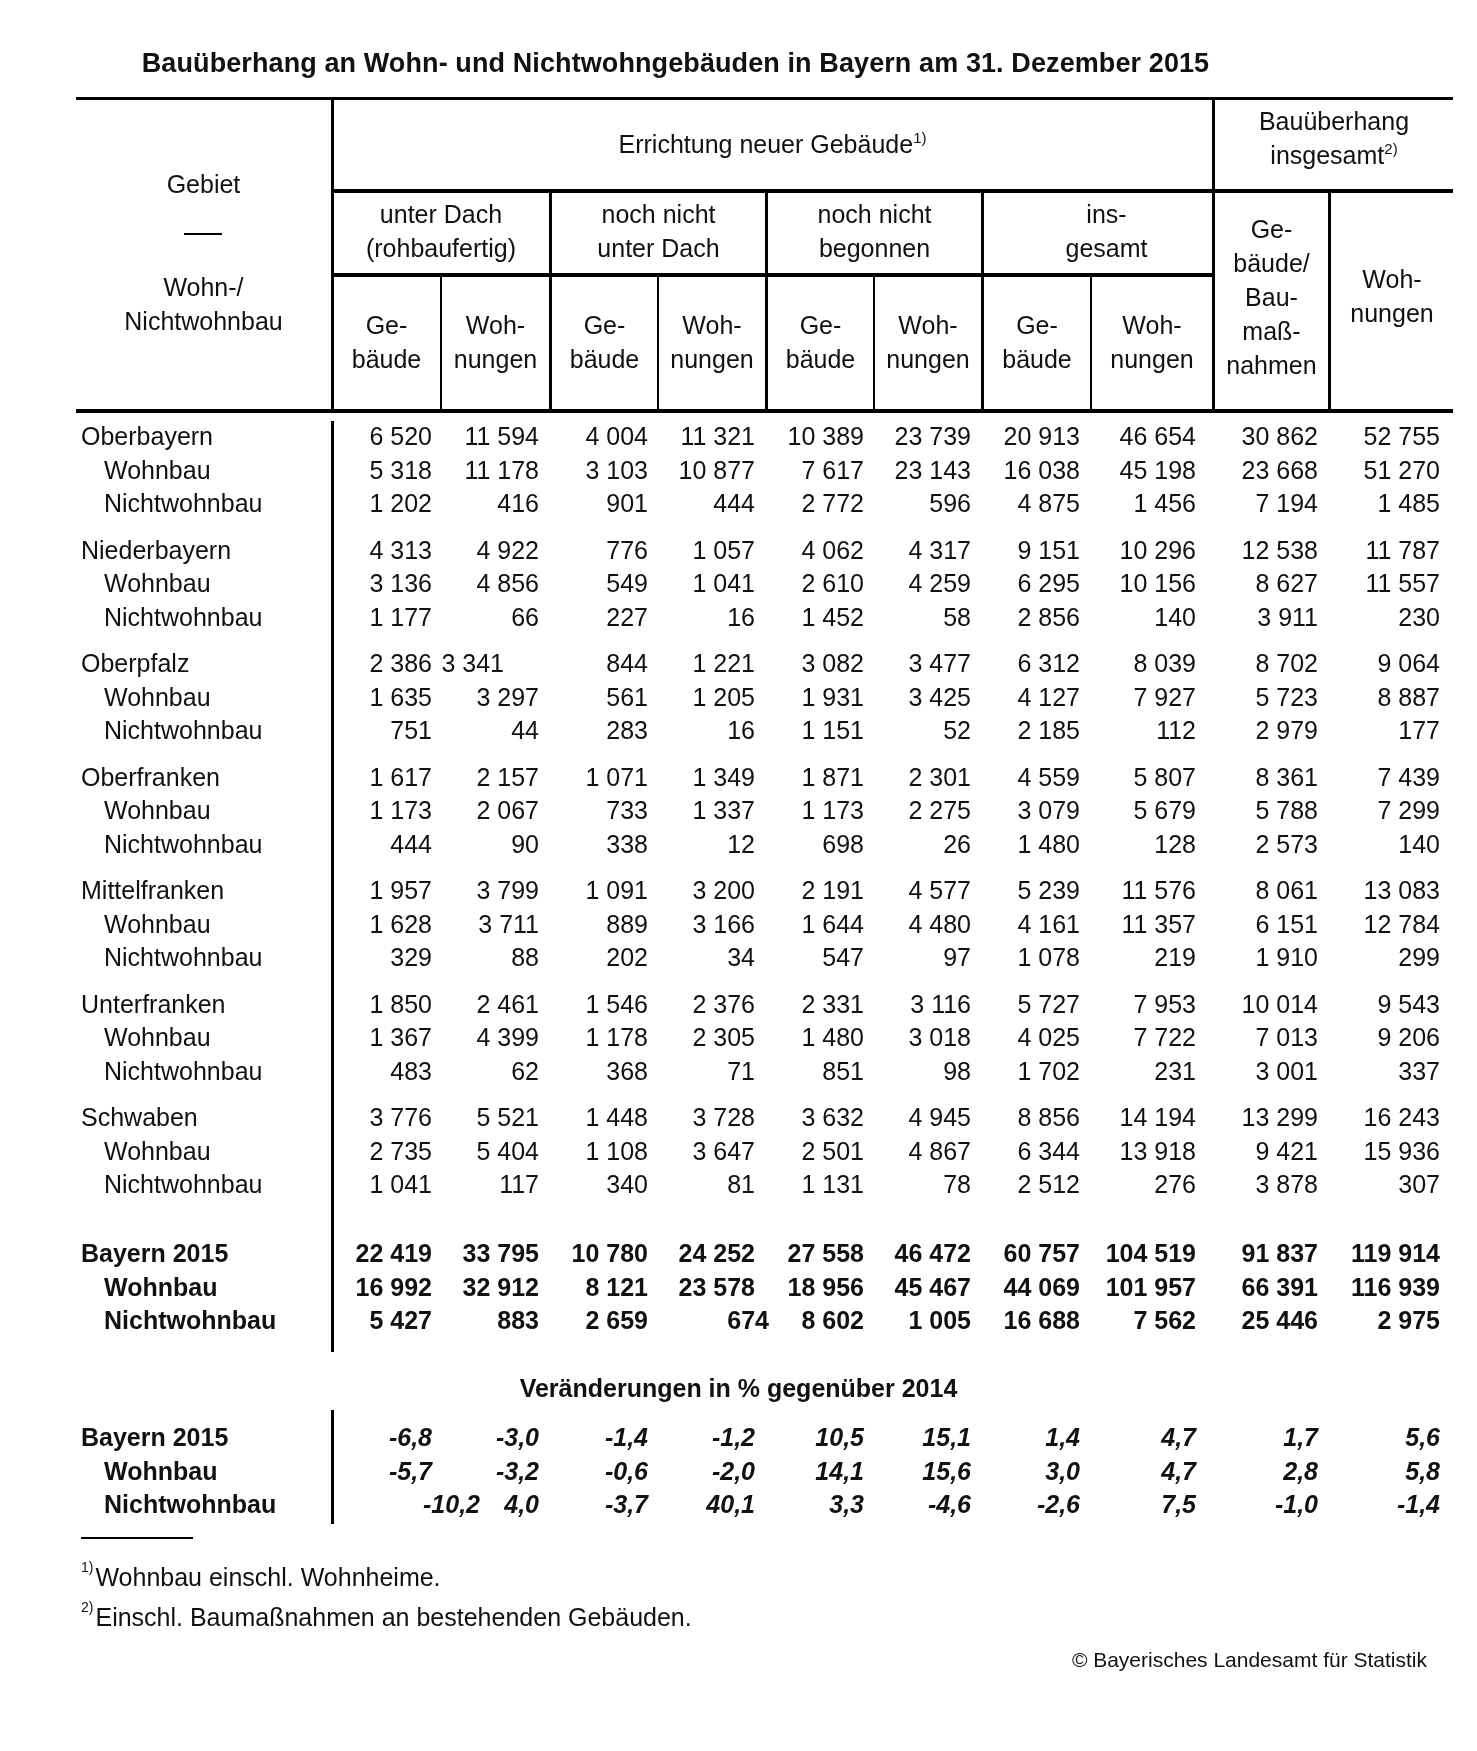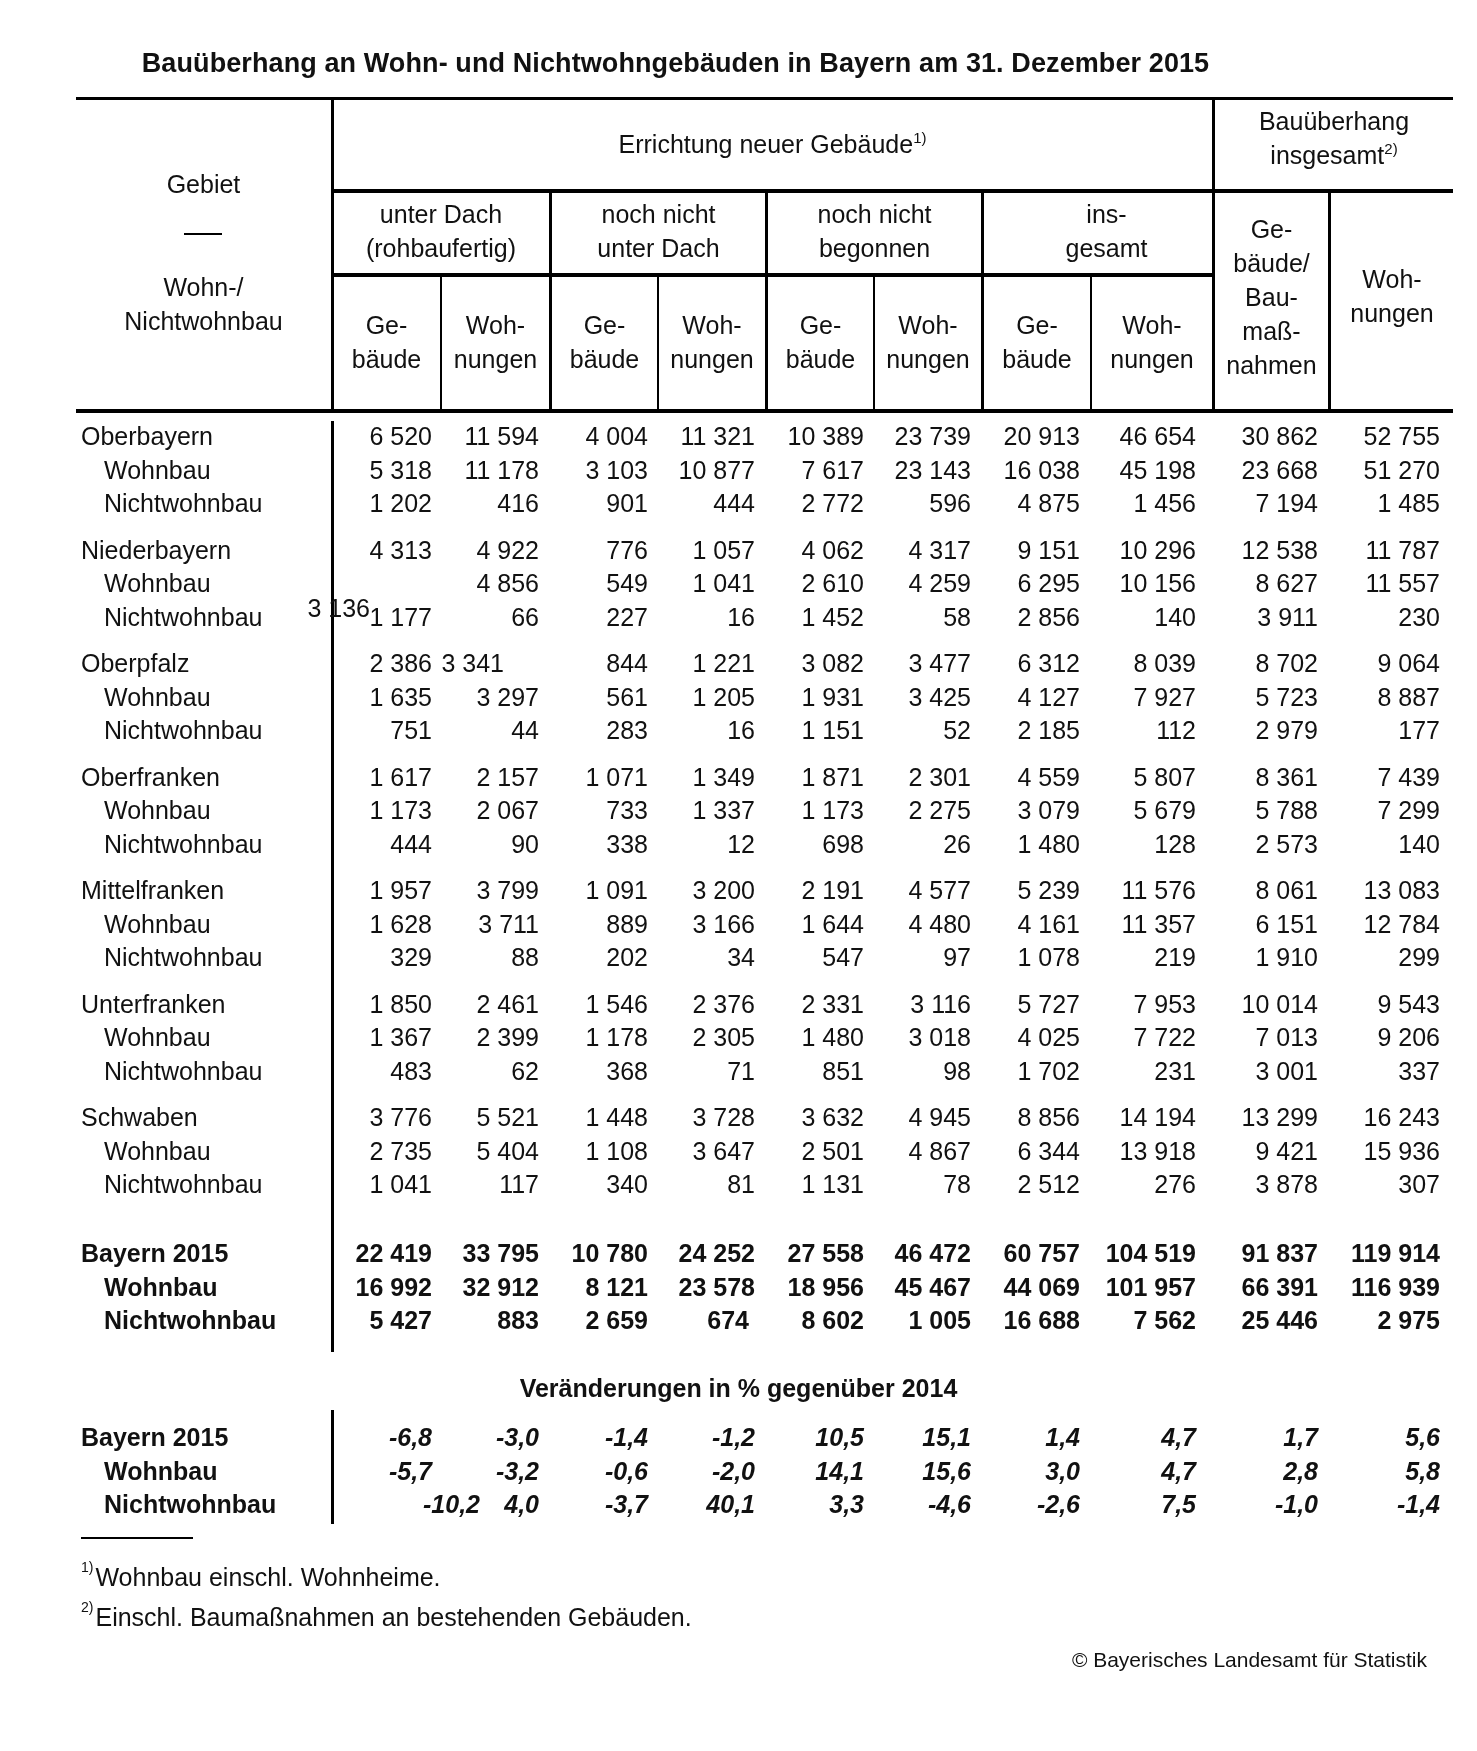--- a/index.html
+++ b/index.html
@@ -169,21 +169,21 @@
       <span class="cell" style="right: 722px;">1 057</span>
       <span class="cell" style="right: 613px;">4 062</span>
       <span class="cell" style="right: 506px;">4 317</span>
       <span class="cell" style="right: 397px;">9 151</span>
       <span class="cell" style="right: 281px;">10 296</span>
       <span class="cell" style="right: 159px;">12 538</span>
       <span class="cell" style="right: 37px;">11 787</span>
     </div>
     <div class="row" style="top: 566px;">
       <span class="lbl sub">Wohnbau</span>
-      <span class="cell" style="right: 1107px; margin-top: 25px;">3 136</span>
+      <span class="cell" style="right: 1045px;">3 136</span>
       <span class="cell" style="right: 938px;">4 856</span>
       <span class="cell" style="right: 829px;">549</span>
       <span class="cell" style="right: 722px;">1 041</span>
       <span class="cell" style="right: 613px;">2 610</span>
       <span class="cell" style="right: 506px;">4 259</span>
       <span class="cell" style="right: 397px;">6 295</span>
       <span class="cell" style="right: 281px;">10 156</span>
       <span class="cell" style="right: 159px;">8 627</span>
       <span class="cell" style="right: 37px;">11 557</span>
     </div>
@@ -326,21 +326,21 @@
       <span class="cell" style="right: 613px;">2 331</span>
       <span class="cell" style="right: 506px;">3 116</span>
       <span class="cell" style="right: 397px;">5 727</span>
       <span class="cell" style="right: 281px;">7 953</span>
       <span class="cell" style="right: 159px;">10 014</span>
       <span class="cell" style="right: 37px;">9 543</span>
     </div>
     <div class="row" style="top: 1020px;">
       <span class="lbl sub">Wohnbau</span>
       <span class="cell" style="right: 1045px;">1 367</span>
-      <span class="cell" style="right: 938px;">2 399</span>
+      <span class="cell" style="right: 938px;">4 399</span>
       <span class="cell" style="right: 829px;">1 178</span>
       <span class="cell" style="right: 722px;">2 305</span>
       <span class="cell" style="right: 613px;">1 480</span>
       <span class="cell" style="right: 506px;">3 018</span>
       <span class="cell" style="right: 397px;">4 025</span>
       <span class="cell" style="right: 281px;">7 722</span>
       <span class="cell" style="right: 159px;">7 013</span>
       <span class="cell" style="right: 37px;">9 206</span>
     </div>
     <div class="row" style="top: 1054px;">
@@ -419,21 +419,21 @@
       <span class="cell" style="right: 397px;">44 069</span>
       <span class="cell" style="right: 281px;">101 957</span>
       <span class="cell" style="right: 159px;">66 391</span>
       <span class="cell" style="right: 37px;">116 939</span>
     </div>
     <div class="row bold" style="top: 1303px;">
       <span class="lbl sub">Nichtwohnbau</span>
       <span class="cell" style="right: 1045px;">5 427</span>
       <span class="cell" style="right: 938px;">883</span>
       <span class="cell" style="right: 829px;">2 659</span>
-      <span class="cell" style="right: 728px; margin-left: 22px;">674</span>
+      <span class="cell" style="right: 708px; margin-left: 22px;">674</span>
       <span class="cell" style="right: 613px;">8 602</span>
       <span class="cell" style="right: 506px;">1 005</span>
       <span class="cell" style="right: 397px;">16 688</span>
       <span class="cell" style="right: 281px;">7 562</span>
       <span class="cell" style="right: 159px;">25 446</span>
       <span class="cell" style="right: 37px;">2 975</span>
     </div>
     <div class="row bold pct" style="top: 1420px;">
       <span class="lbl">Bayern 2015</span>
       <span class="cell" style="right: 1045px;">-6,8</span>

